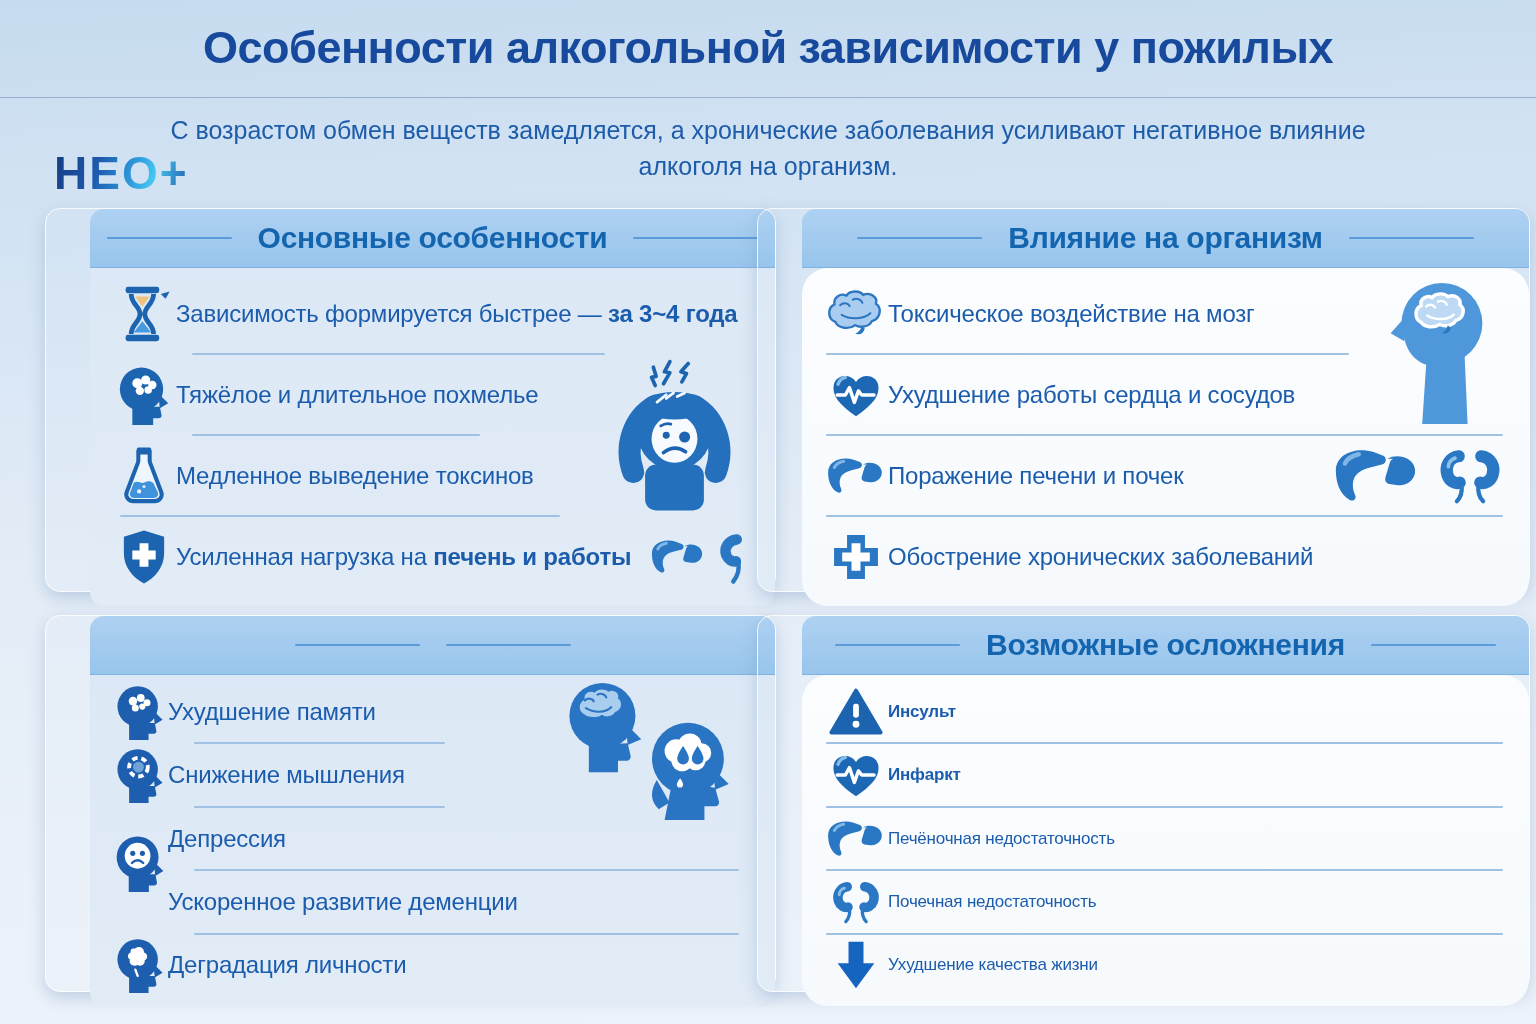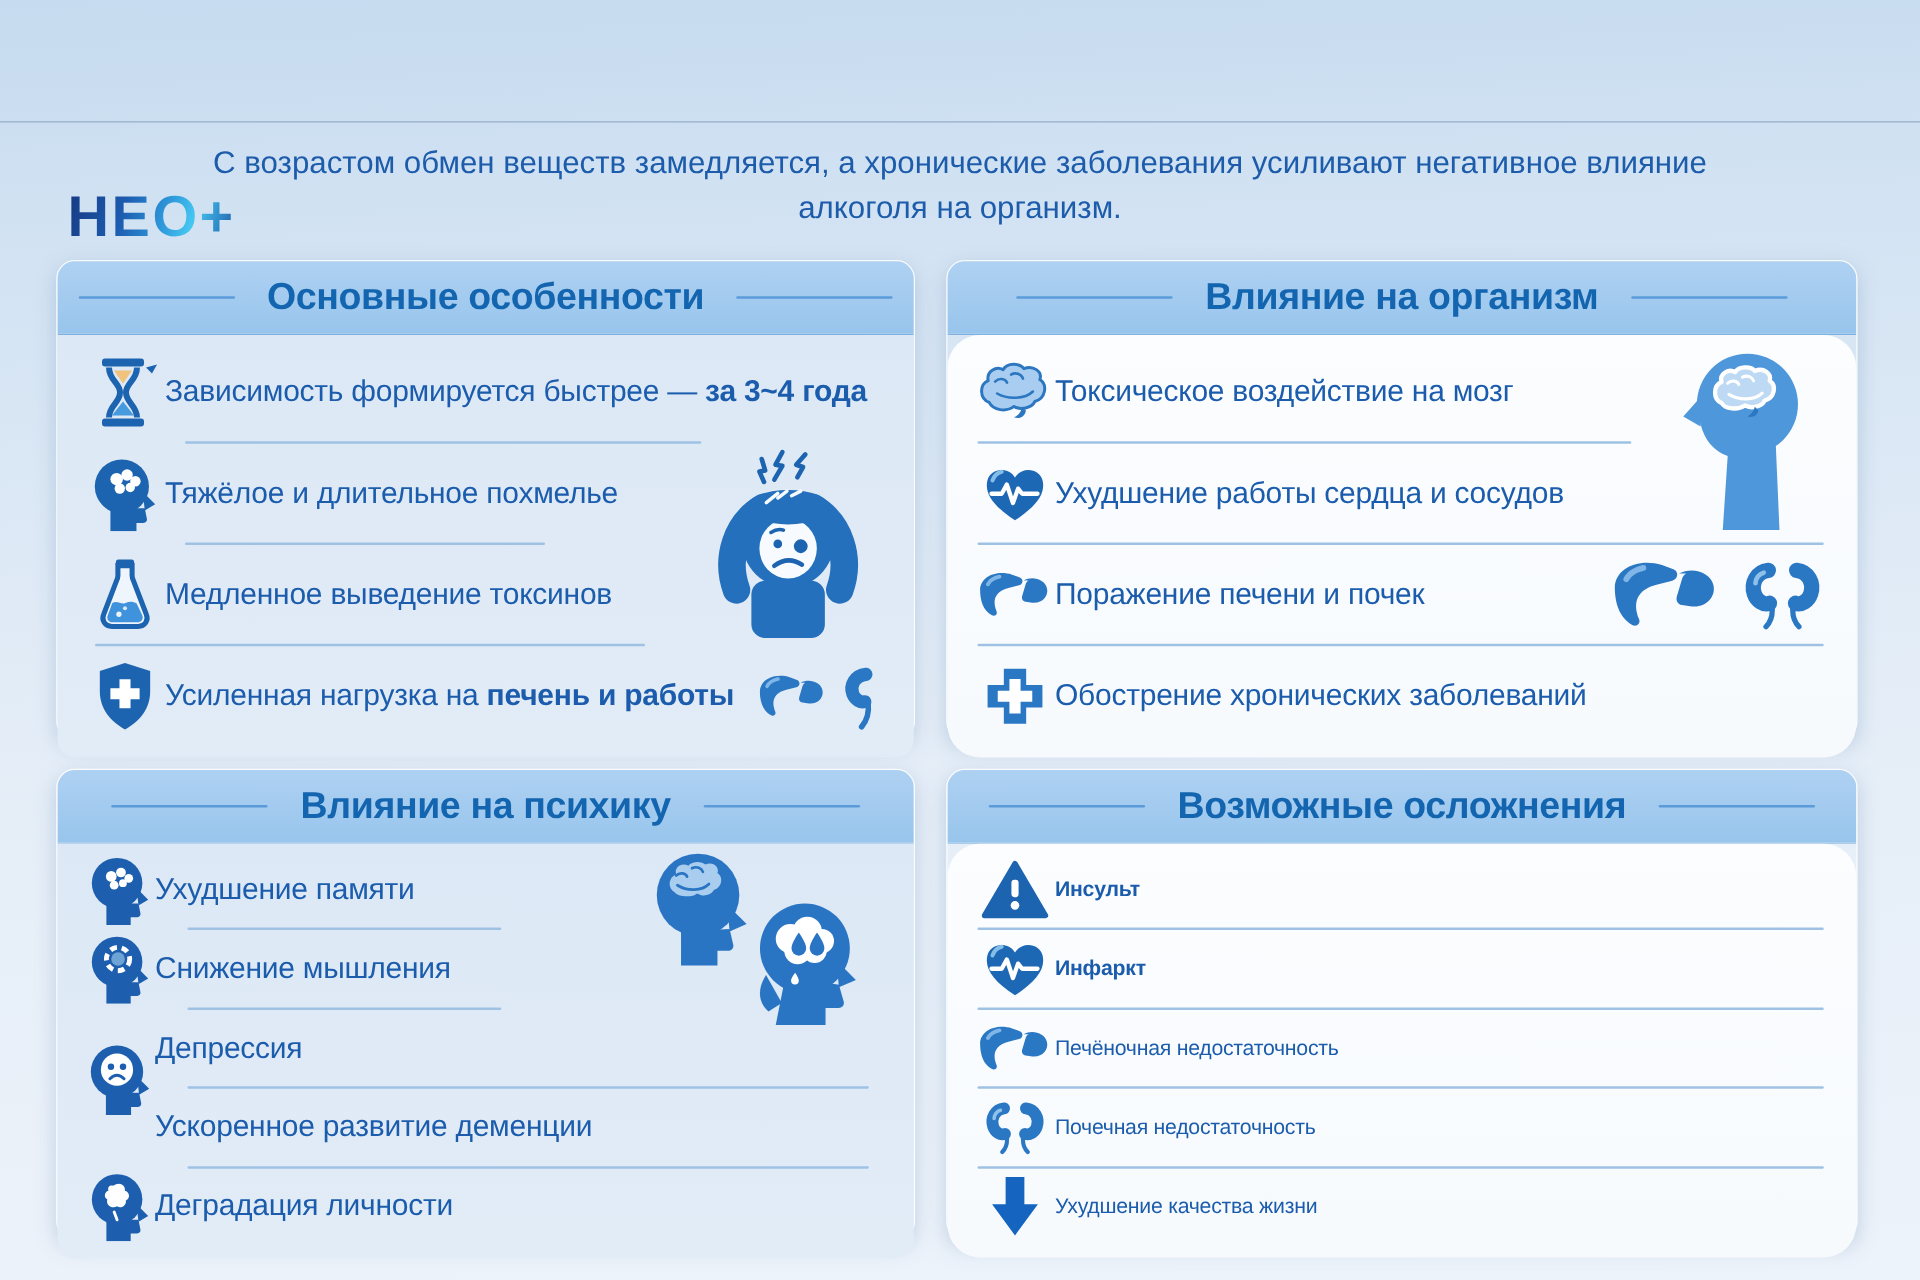--- a/index.html
+++ b/index.html
@@ -10,21 +10,21 @@
   .page-title{position:absolute;top:22px;left:0;width:100%;margin:0;text-align:center;
     font-size:45px;font-weight:700;color:#17499c;letter-spacing:-.5px;}
   .title-divider{position:absolute;top:97px;left:0;right:0;height:1px;background:rgba(95,125,165,.5);}
   .subtitle{position:absolute;top:112px;left:0;width:100%;margin:0;text-align:center;
     font-size:25px;line-height:36px;color:#1d5cab;font-weight:400;}
   .logo{position:absolute;top:146px;left:54px;font-size:46px;font-weight:900;letter-spacing:2px;
     background:linear-gradient(108deg,#16387f 0%,#1d5cb0 34%,#2f9bdc 58%,#45c6f1 72%,#1b4fa0 100%);
     -webkit-background-clip:text;background-clip:text;color:transparent;-webkit-text-fill-color:transparent;}
   
   .panel{position:absolute;border-radius:15px;border:1px solid #ffffffd0;
-    box-shadow:0 6px 16px rgba(108,142,184,.35);}
+    box-shadow:0 6px 16px rgba(108,142,184,.35);padding-left:44px;}
   .panel.light .pbody{background:linear-gradient(180deg,#dce8f5,#e2ecf7);}
   .panel.white .pbody{background:linear-gradient(180deg,#fbfdff,#f7fafd);border-radius:26px;}
   .p1{left:45px;top:208px;width:685px;height:382px;}
   .p2{left:757px;top:208px;width:727px;height:382px;}
   .p3{left:45px;top:615px;width:685px;height:375px;}
   .p4{left:757px;top:615px;width:727px;height:375px;}
   .phead{display:flex;align-items:center;justify-content:center;gap:26px;height:58px;
     background:linear-gradient(180deg,#aed1f2,#98c5ec);border-bottom:1px solid #7fb2e0;
     border-radius:14px 14px 0 0;}
   .phead h2{margin:0;font-size:30px;font-weight:700;color:#1465b0;letter-spacing:-.3px;}
@@ -46,20 +46,21 @@
   .illus-headbrain{position:absolute;right:36px;top:10px;z-index:1;}
   .illus-twoheads{position:absolute;right:24px;top:6px;z-index:1;}
   .inline-illus{margin-left:auto;display:flex;align-items:center;gap:10px;flex:none;}
   .straddle{transform:translateY(24px);}
 </style>
 </head>
 <body>
 
 <div class="canvas">
 
+  <h1 class="page-title">Особенности алкогольной зависимости у пожилых</h1>
   <div class="title-divider"></div>
   <p class="subtitle">
     <span>С возрастом обмен веществ замедляется, а хронические заболевания усиливают негативное влияние</span><br>
     <span>алкоголя на организм.</span>
   </p>
   <div class="logo">НЕО+</div>
 
   <section class="panel light p1">
     <header class="phead">
       <span class="hline"></span>
@@ -242,21 +243,20 @@
             <path d="M36 34c-1 4-3 6-6 8 5 1 8-1 9-5z" fill="#2d77c1"></path>
           </g>
         </svg>
       </span>
     </div>
   </section>
 
   <section class="panel light p3">
     <header class="phead">
       <span class="hline"></span>
-      <h2>Влияние на психику</h2>
       <span class="hline"></span>
     </header>
     <div class="pbody">
 
       <div class="row">
         <span class="icon">
           <svg viewBox="0 0 64 72" width="50" height="56">
             <g fill="#1d5fae">
               <circle cx="29" cy="29" r="26"></circle>
               <polygon points="49,34 61,46 51,52"></polygon>

